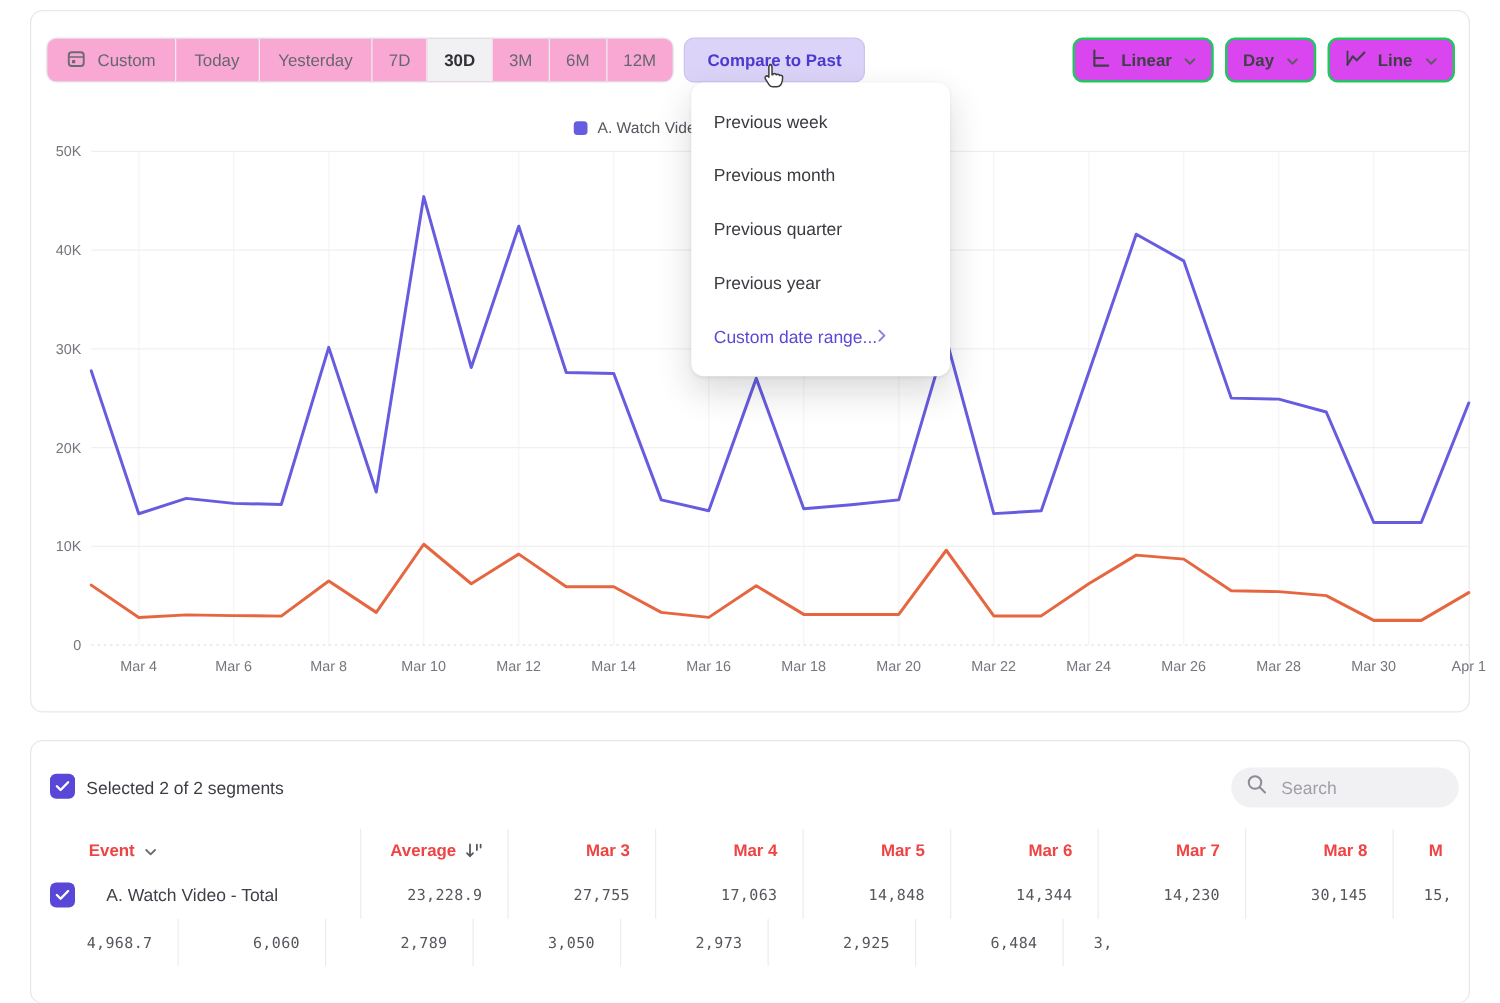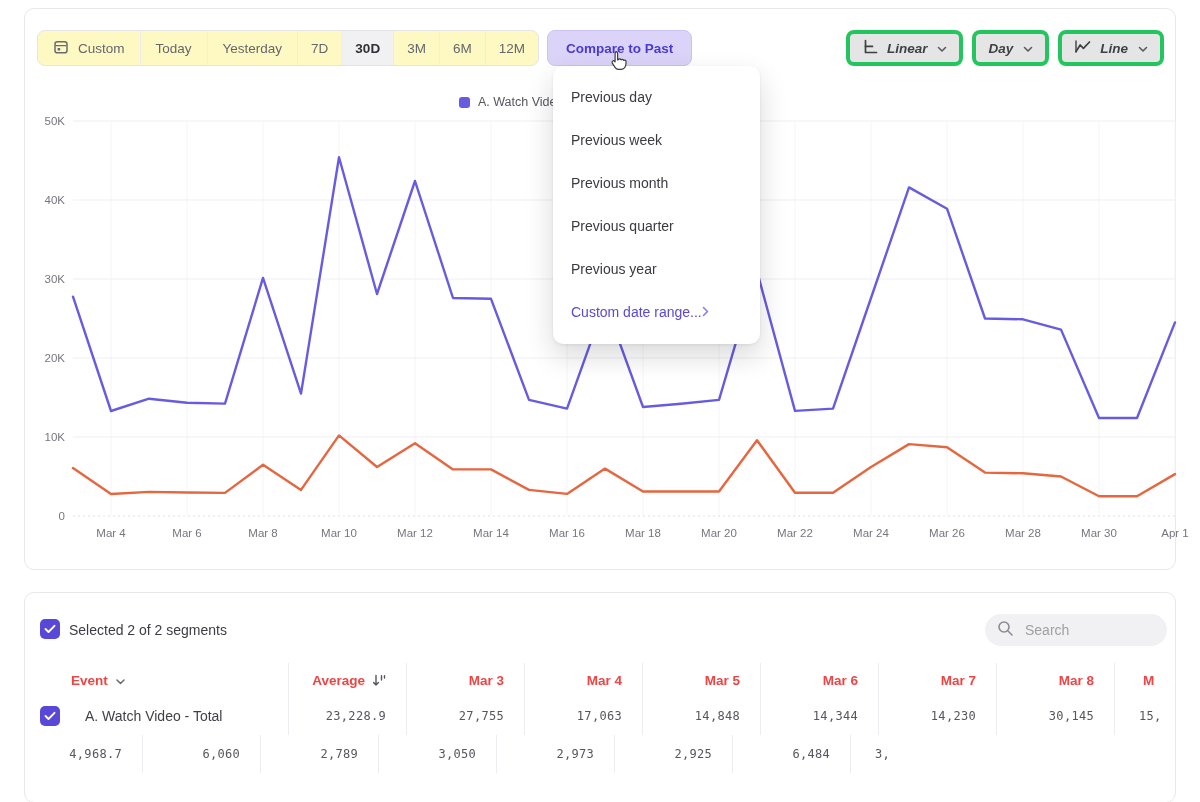--- a/index.html
+++ b/index.html
@@ -3,28 +3,28 @@
 <meta charset="utf-8">
 <style>
   html,body{margin:0;padding:0;}
   body{width:1200px;height:802px;background:#ffffff;font-family:"Liberation Sans",sans-serif;position:relative;overflow:hidden;}
   .card{position:absolute;background:#fff;border:1px solid #E8E8EC;border-radius:10px;box-sizing:border-box;}
   #chart-card{left:24px;top:8px;width:1152px;height:562px;}
   #table-card{left:24px;top:592px;width:1152px;height:211px;}
 
   
   .toolbar{position:absolute;left:12px;right:11px;top:21px;height:36px;display:flex;align-items:center;}
-  .seg{display:flex;align-items:stretch;height:36px;border:1px solid #E4E4E9;border-radius:8px;overflow:hidden;background:#fef9c3;box-sizing:border-box;}
+  .seg{display:flex;align-items:stretch;height:36px;border:1px solid #E4E4E9;border-radius:8px;overflow:hidden;background:#f9a8d4;box-sizing:border-box;}
   .seg-item{display:flex;align-items:center;gap:9px;padding:0 15px;font-size:13.5px;color:#66666E;border-right:1px solid #EDEDF0;cursor:pointer;white-space:nowrap;}
   .seg-item:last-child{border-right:none;}
   .seg-item.short{padding:0 13px;}
   .seg-item.active{background:#F1F1F3;color:#303036;font-weight:700;}
   .compare-btn{margin-left:8px;height:36px;padding:0 18px;background:#DBD4F8;color:#4A3ACF;border:1px solid #CCC2F4;border-radius:8px;font-size:13.5px;font-weight:600;display:flex;align-items:center;box-sizing:border-box;cursor:pointer;white-space:nowrap;}
   .right-btns{margin-left:auto;display:flex;gap:9px;}
-  .drop-btn{height:36px;border:4px solid #22c55e;border-radius:8px;background:#e5e5e5;display:flex;align-items:center;gap:8px;padding:0 12px;font-size:13.5px;color:#3F3F46;font-weight:600;box-sizing:border-box;cursor:pointer;white-space:nowrap;font-style:italic;}
+  .drop-btn{height:36px;border:2px solid #22c55e;border-radius:8px;background:#d946ef;display:flex;align-items:center;gap:8px;padding:0 12px;font-size:13.5px;color:#3F3F46;font-weight:600;box-sizing:border-box;cursor:pointer;white-space:nowrap;}
   .chev{margin-left:2px;}
 
   
   #legend{position:absolute;left:434px;top:86px;display:flex;gap:24px;align-items:center;z-index:5;}
   .legend-item{display:flex;gap:8px;align-items:center;font-size:12.5px;color:#56565E;white-space:nowrap;}
   .legend-swatch{width:11px;height:11px;border-radius:3px;background:#675CDF;}
 
   
   #chart-svg{position:absolute;left:0;top:78px;overflow:visible;}
   #chart-svg text{font-family:"Liberation Sans",sans-serif;}
@@ -199,23 +199,20 @@
       <text x="40" y="117" class="ytick" text-anchor="end">40K</text>
       <line x1="48" x2="1150" y1="34" y2="34" class="grid-h"></line>
       <text x="40" y="38" class="ytick" text-anchor="end">50K</text>
       <polyline points="48,209.7 86,324.0 124,311.7 162,315.7 200,316.6 238,190.9 276,306.6 314,70.3 352,207.0 390,94.0 428,211.0 466,211.8 504,312.9 542,321.6 580,215.7 618,320.0 656,316.8 694,312.9 732,184.1 770,323.9 808,321.6 846,211.0 884,100.4 922,121.7 960,231.5 998,232.3 1036,242.6 1074,331.0 1112,331.0 1150,235.4" fill="none" stroke="#675CDF" stroke-width="2.4" stroke-linejoin="round" stroke-linecap="round"></polyline>
       <polyline points="48,381.1 86,407.0 124,404.9 162,405.5 200,405.9 238,377.8 276,402.9 314,348.4 352,380.0 390,356.3 428,382.4 466,382.4 504,402.9 542,406.9 580,381.6 618,404.5 656,404.5 694,404.5 732,353.2 770,405.7 808,405.7 846,380.0 884,357.1 922,360.3 960,385.6 998,386.3 1036,389.5 1074,409.3 1112,409.3 1150,387.1" fill="none" stroke="#E5663F" stroke-width="2.4" stroke-linejoin="round" stroke-linecap="round"></polyline>
     </svg>
 </div>
 
 <div id="compare-menu">
   <div class="menu-item">
-      <span>Previous day</span>
-    </div>
-  <div class="menu-item">
       <span>Previous week</span>
     </div>
   <div class="menu-item">
       <span>Previous month</span>
     </div>
   <div class="menu-item">
       <span>Previous quarter</span>
     </div>
   <div class="menu-item">
       <span>Previous year</span>

